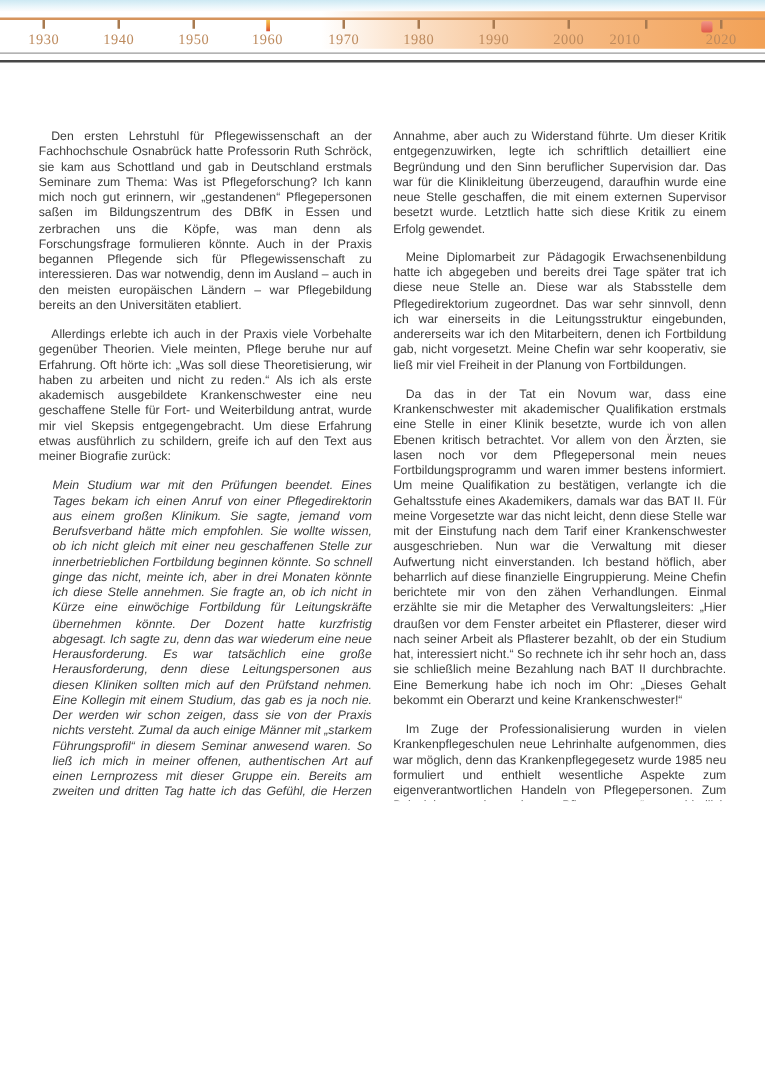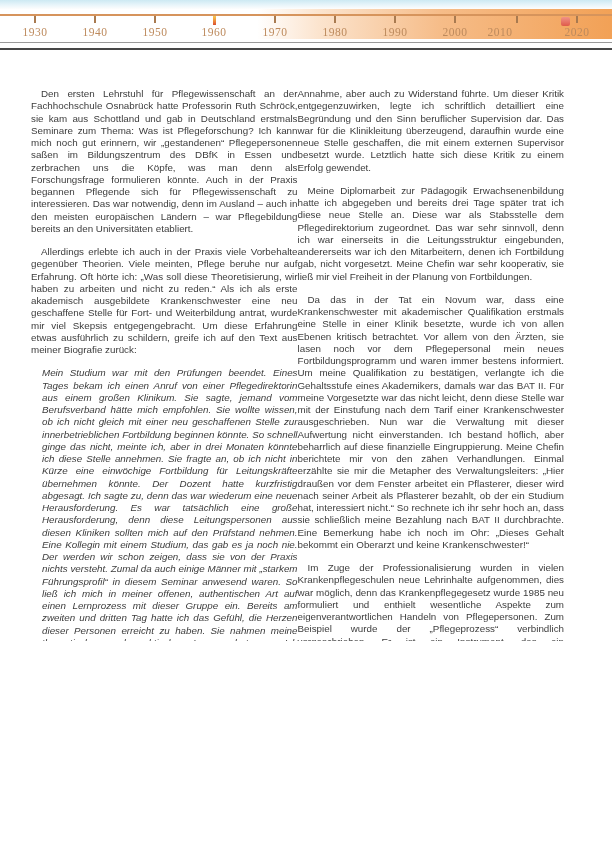--- a/index.html
+++ b/index.html
@@ -16,22 +16,22 @@
   .tl-tick{position:absolute;top:16px;width:2px;height:7px;background:#a87a50;}
   .tl-tick.hl{width:3px;height:9px;background:linear-gradient(180deg,#f6c94f 0%,#ee8c3a 55%,#d94f32 100%);}
   .tl-marker{position:absolute;top:17px;width:9px;height:9px;border-radius:2px;
     background:linear-gradient(180deg,#f0908a 0%,#dd5247 100%);opacity:.9;}
   .tl-year{position:absolute;top:26px;width:44px;text-align:center;
     font-family:"Liberation Serif",serif;font-size:11.5px;letter-spacing:.5px;color:#bd8a5d;}
   .tl-line1{position:absolute;top:42px;left:0;width:612px;height:1px;background:#9a9a9a;}
   .tl-line2{position:absolute;top:48px;left:0;width:612px;height:1.6px;background:#474747;}
 
   
-  .columns{position:absolute;top:88px;left:31px;width:550px;height:722px;
-    display:flex;overflow:hidden;}
+  .columns{position:absolute;top:104px;left:31px;width:550px;height:722px;
+    display:flex;gap:17px;overflow:hidden;}
   .col{width:266.5px;font-size:9.8px;line-height:12.25px;text-align:justify;
     hyphens:auto;-webkit-hyphens:auto;}
   .col p{margin:0 0 11px 0;}
   .col p.body{text-indent:10px;}
   .col p.cont{text-indent:0;}
   .col p.quote{font-style:italic;padding-left:11px;text-indent:0;}
   .col p:last-child{margin-bottom:0;}
 
   
   .pagenum{position:absolute;left:30px;top:832px;font-size:11px;

